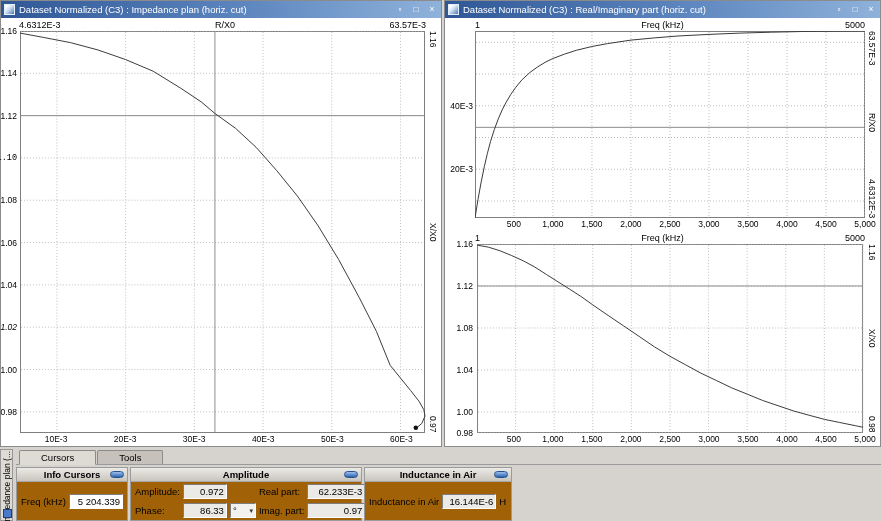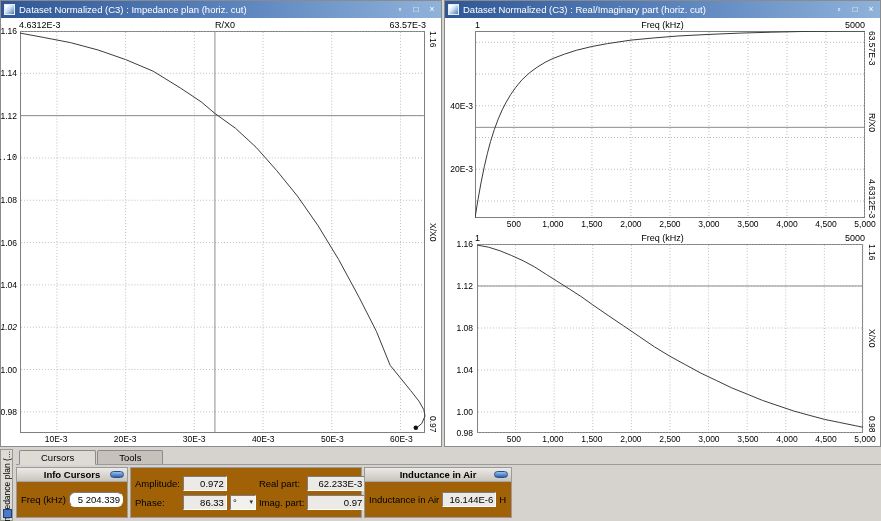--- a/index.html
+++ b/index.html
@@ -51,21 +51,21 @@
   #g-info{width:112px;}
   #g-amp{width:232px;}
   #g-ind{width:148px;}
   .ghead{height:13px;flex:0 0 13px;background:linear-gradient(#eceae6,#c9c5be);border-bottom:1px solid #a8a8a8;
          display:flex;align-items:center;justify-content:center;font-size:9.5px;font-weight:bold;position:relative;}
   .ghead .pill{position:absolute;right:3px;top:3px;width:14px;height:7px;border-radius:4px;
          background:linear-gradient(#9cc0ee,#2f62ac);border:1px solid #24518f;box-sizing:border-box;}
   .gbody{flex:1;display:flex;align-items:center;padding:2px 4px;font-size:9.5px;gap:3px;}
   .field{background:#eceae7;border:1px solid;border-color:#7d7d7d #fdfdfd #fdfdfd #7d7d7d;
          font-size:9.5px;text-align:right;padding:0 2px;height:13px;line-height:13px;box-sizing:content-box;}
-  .field.white{background:#fff;border-radius:6px;}
+  .field.white{background:#fff;}
   .combo{background:#f2f1ee;border:1px solid;border-color:#7d7d7d #fdfdfd #fdfdfd #7d7d7d;
          display:flex;align-items:center;justify-content:space-between;padding:0 2px;height:13px;font-size:9.5px;}
   .combo .arrow{font-size:7px;color:#333;}
   #g-amp .gbody{display:grid;grid-template-columns:auto 44px 26px auto 58px;grid-auto-rows:15px;
                 column-gap:3px;row-gap:4px;align-items:center;align-content:center;}
   .lbl{white-space:nowrap;}
 </style>
 </head>
 <body>
 
@@ -270,20 +270,24 @@
           <span>Info Cursors</span>
           <span class="pill"></span>
         </div>
         <div class="gbody">
           <span class="lbl">Freq (kHz)</span>
           <span class="field white" style="width:50px">5 204.339</span>
         </div>
       </div>
 
       <div class="group" id="g-amp">
+        <div class="ghead">
+          <span>Amplitude</span>
+          <span class="pill"></span>
+        </div>
         <div class="gbody">
           <span class="lbl">Amplitude:</span>
           <span class="field">0.972</span>
           <span></span>
           <span class="lbl">Real part:</span>
           <span class="field">62.233E-3</span>
 
           <span class="lbl">Phase:</span>
           <span class="field">86.33</span>
           <span class="combo">

